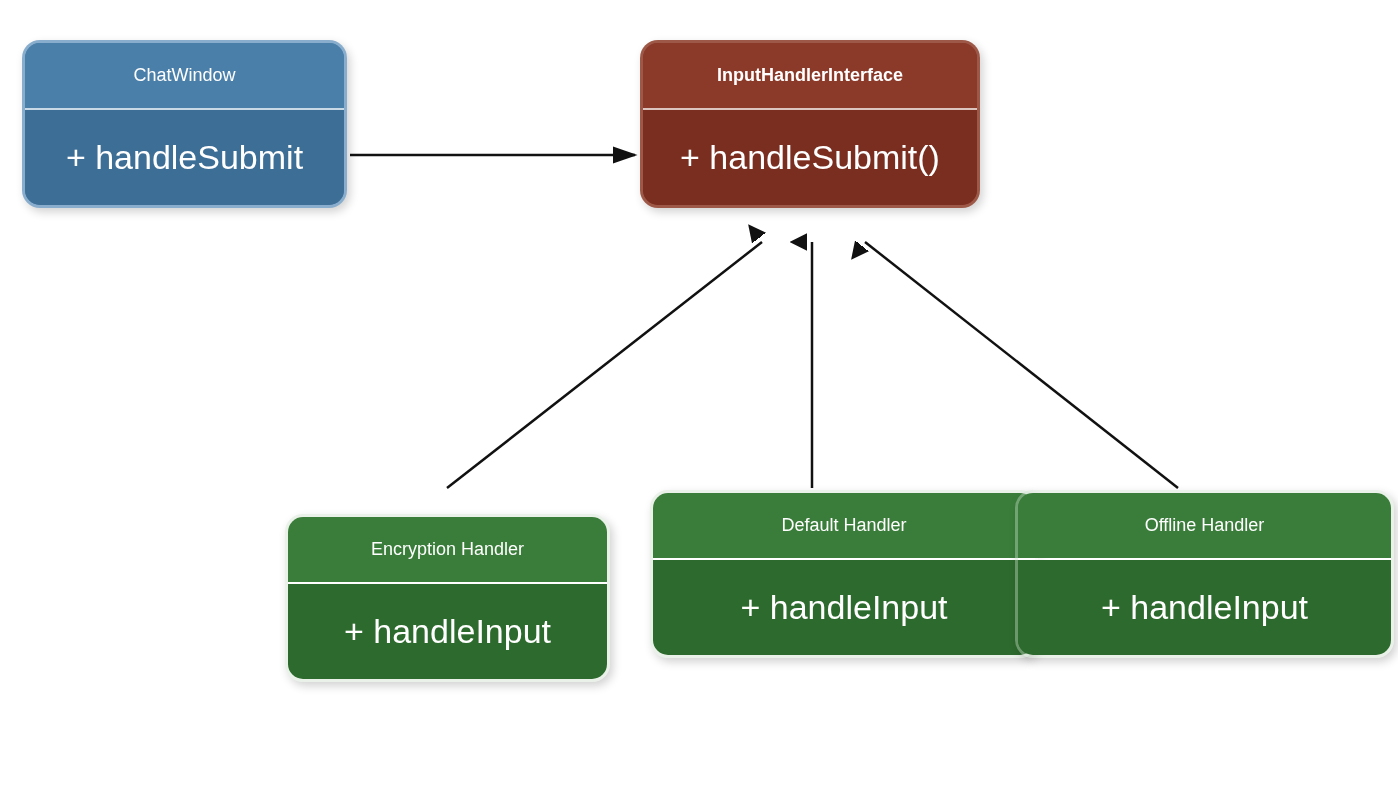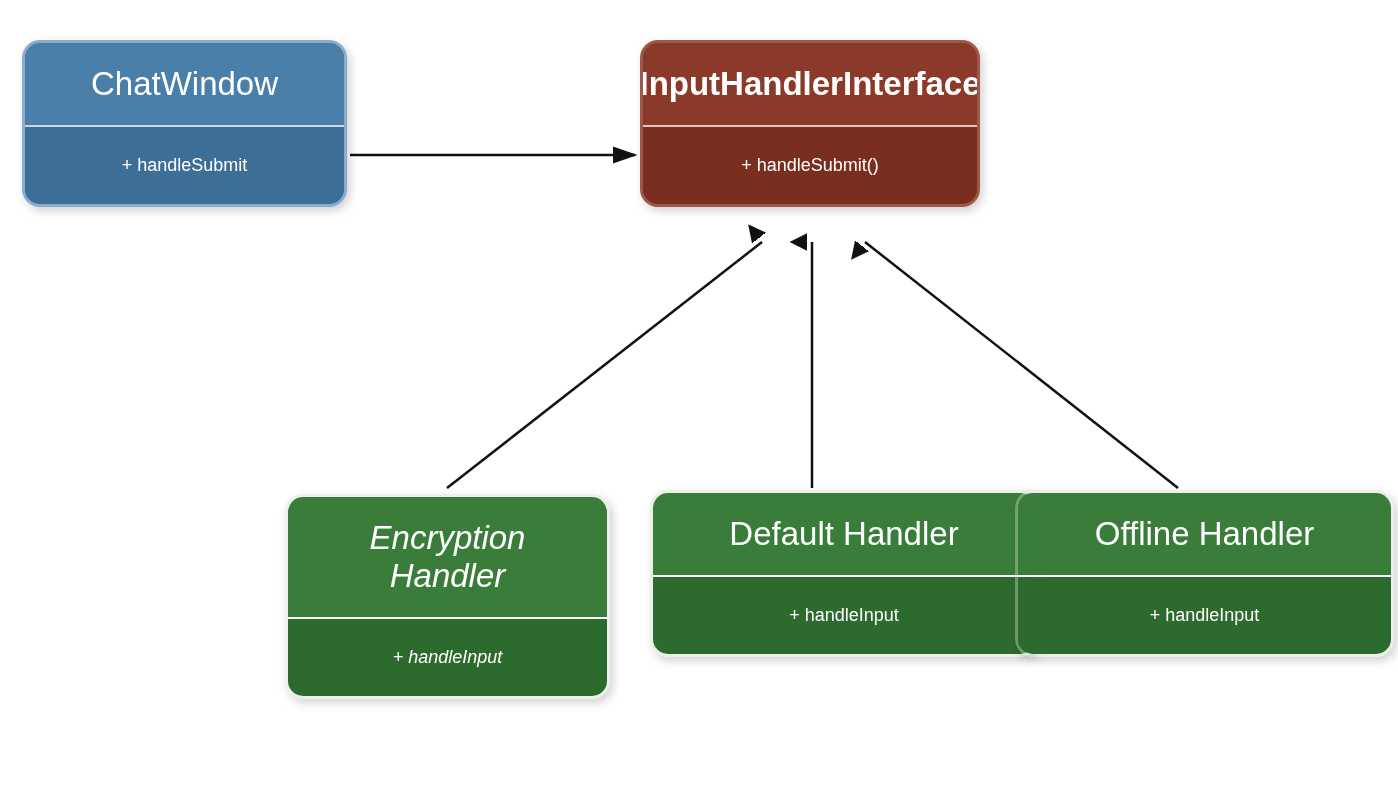--- a/index.html
+++ b/index.html
@@ -24,37 +24,37 @@
       position: absolute;
       border-radius: 18px;
       overflow: hidden;
       box-shadow: 3px 4px 10px rgba(0,0,0,0.18);
     }
 
     .uml-box .box-header {
       display: flex;
       align-items: center;
       justify-content: center;
-      font-size: 33px;
+      font-size: 18px;
       font-weight: 500;
       color: #ffffff;
       padding: 22px 20px;
       text-align: center;
     }
 
     .uml-box .box-divider {
       height: 2px;
       background: rgba(255,255,255,0.7);
     }
 
     .uml-box .box-body {
       display: flex;
       align-items: center;
       justify-content: center;
-      font-size: 18px;
+      font-size: 34px;
       font-weight: 400;
       color: #ffffff;
       padding: 28px 20px;
       text-align: left;
     }
 
     
     .box-chatwindow {
       left: 22px;
       top: 40px;
@@ -91,23 +91,22 @@
     }
     .box-green .box-header {
       background: #3a7d3a;
     }
     .box-green .box-body {
       background: #2d6a2d;
     }
 
     .box-encryption {
       left: 285px;
-      top: 494px;
+      top: 514px;
       width: 325px;
-      font-style: italic;
     }
     .box-encryption .box-header,
     .box-encryption .box-body {
       
     }
 
     .box-default {
       left: 650px;
       top: 490px;
       width: 388px;

